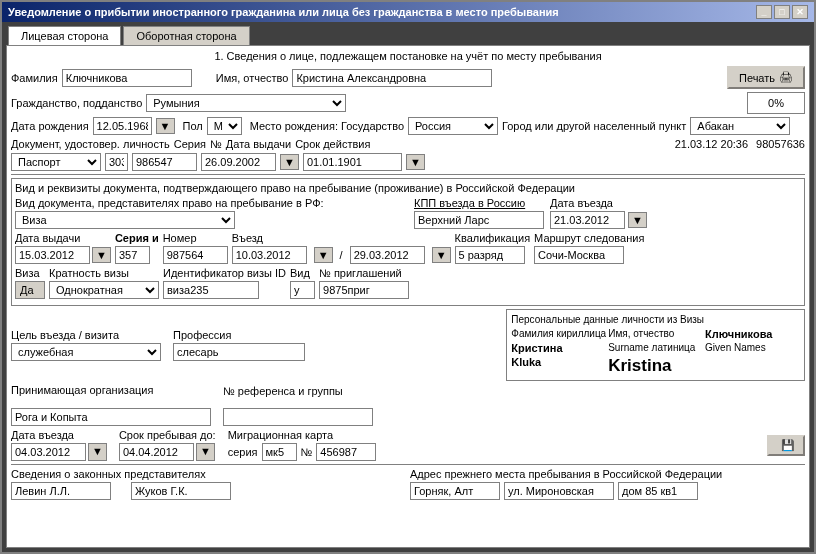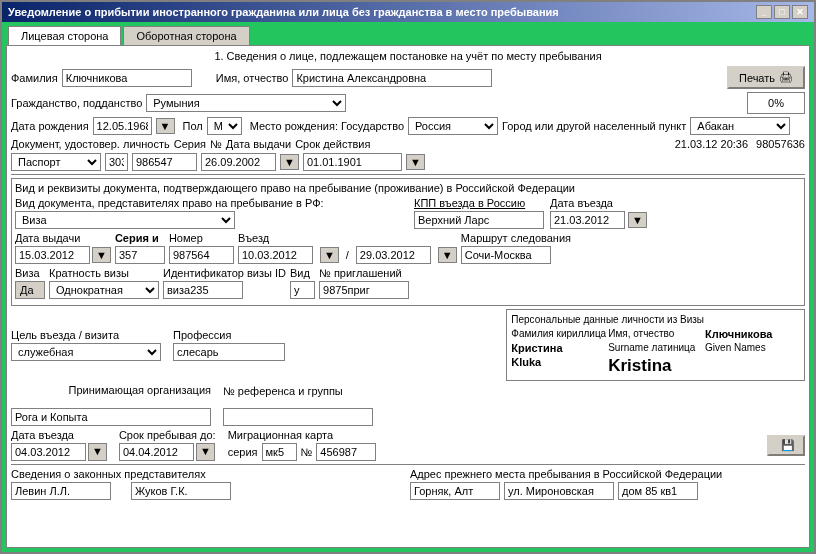--- a/index.html
+++ b/index.html
@@ -1,18 +1,18 @@
 <!DOCTYPE html>
 <html><head>
   <meta charset="utf-8">
   <style>
     * { box-sizing: border-box; margin: 0; padding: 0; }
     body { font-family: Arial, sans-serif; font-size: 11px; background: #d4d0c8; }
     
-    .window { width: 816px; height: 554px; background: #22c55e; border: 2px solid #808080; display: flex; flex-direction: column; overflow: hidden; }
+    .window { width: 816px; height: 554px; background: #404040; border: 2px solid #808080; display: flex; flex-direction: column; overflow: hidden; }
     
     .title-bar { background: linear-gradient(to right, #0a246a, #a6b8e8); color: white; padding: 3px 6px; font-size: 11px; font-weight: bold; display: flex; justify-content: space-between; align-items: center; height: 20px; }
     .title-bar-buttons { display: flex; gap: 2px; }
     .title-btn { width: 16px; height: 14px; background: #d4d0c8; border: 1px solid #808080; font-size: 9px; display: flex; align-items: center; justify-content: center; cursor: pointer; }
     
     .tabs { display: flex; padding: 4px 6px 0; gap: 2px; }
     .tab { padding: 3px 12px; background: #d4d0c8; border: 1px solid #808080; border-bottom: none; cursor: pointer; font-size: 11px; }
     .tab.active { background: #ffffff; font-weight: normal; z-index: 1; }
     
     .main-content { background: white; border: 1px solid #808080; margin: 0 4px 4px; flex: 1; overflow: hidden; padding: 4px; }
@@ -151,56 +151,60 @@
       <div class="form-row" style="margin-top:3px;">
         <div>
           <div class="field-label" style="margin-bottom:2px;">Дата выдачи</div>
           <div style="display:flex; gap:2px; align-items:center;">
             <input type="text" style="width: 75px;" value="15.03.2012">
             <span style="border:1px solid #808080; padding:1px 3px; cursor:pointer; background:#d4d0c8;">▼</span>
           </div>
         </div>
         <div>
           <div class="field-label" style="margin-bottom:2px;font-weight:bold;">Серия и</div>
-          <input type="text" style="width: 50px;" value="357">
+          <input type="text" style="width: 35px;" value="357">
         </div>
         <div>
           <div class="field-label" style="margin-bottom:2px;">Номер</div>
           <input type="text" style="width: 65px;" value="987564">
         </div>
         <div>
           <div class="field-label" style="margin-bottom:2px;">Въезд</div>
           <div style="display:flex; gap:7px; align-items:center;">
             <input type="text" style="width: 75px;" value="10.03.2012">
             <span style="border:1px solid #808080; padding:1px 3px; cursor:pointer; background:#d4d0c8;">▼</span>
             <span>/</span>
             <input type="text" style="width: 75px;" value="29.03.2012">
             <span style="border:1px solid #808080; padding:1px 3px; cursor:pointer; background:#d4d0c8;">▼</span>
           </div>
         </div>
         <div>
+          <div class="field-label" style="margin-bottom:2px;">Квалификация</div>
+          <input type="text" style="width: 70px;" value="5 разряд">
+        </div>
+        <div>
           <div class="field-label" style="margin-bottom:2px;">Маршрут следования</div>
           <input type="text" style="width: 90px;" value="Сочи-Москва">
         </div>
       </div>
 
       <div class="form-row" style="margin-top:3px;">
         <div>
           <div class="field-label" style="margin-bottom:2px;">Виза</div>
           <div style="border:1px solid #808080; padding:1px 4px; background:#d4d0c8; font-size:11px; height:18px; display:flex; align-items:center; width:30px;">Да</div>
         </div>
         <div>
           <div class="field-label" style="margin-bottom:2px;">Кратность визы</div>
           <select style="width:110px;">
             <option>Однократная</option>
           </select>
         </div>
         <div>
           <div class="field-label" style="margin-bottom:2px;">Идентификатор визы ID</div>
-          <input type="text" style="width: 80px;" value="виза235">
+          <input type="text" style="width: 96px;" value="виза235">
         </div>
         <div>
           <div class="field-label" style="margin-bottom:2px;">Вид</div>
           <input type="text" style="width: 25px;" value="у">
         </div>
         <div>
           <div class="field-label" style="margin-bottom:2px;">№ приглашений</div>
           <input type="text" style="width: 90px;" value="9875приг">
         </div>
       </div>
@@ -210,40 +214,40 @@
       <div style="display:flex; flex-direction:column;">
         <div class="field-label" style="margin-bottom:2px;">Цель въезда / визита</div>
         <div style="display:flex; gap:2px;">
           <select style="width:150px;">
             <option>служебная</option>
           </select>
         </div>
       </div>
       <div style="display:flex; flex-direction:column; margin-left:8px;">
         <div class="field-label" style="margin-bottom:2px;">Профессия</div>
-        <input type="text" style="width: 112px;" value="слесарь">
+        <input type="text" style="width: 132px;" value="слесарь">
       </div>
       <div style="margin-left:auto; border:1px solid #808080; padding:4px; font-size:10px; min-width:220px;">
         <div style="font-size:10px; margin-bottom:3px;">Персональные данные личности   из   Визы</div>
         <div style="display:grid; grid-template-columns:1fr 1fr 1fr; gap:2px;">
           <div style="font-size:10px;">Фамилия    кириллица</div>
           <div style="font-size:10px;">Имя, отчество</div>
           <div style="font-size:11px; font-weight:bold;">Ключникова</div>
           <div style="font-size:11px; font-weight:bold;">Кристина</div>
           <div style="font-size:10px;">Surname      латиница</div>
           <div style="font-size:10px;">Given Names</div>
           <div style="font-size:11px; font-weight:bold;">Kluka</div>
           <div style="font-size:17px; font-weight:bold;">Kristina</div>
         </div>
       </div>
     </div>
 
     <div class="form-row" style="margin-top:2px;">
       <div>
-        <div class="field-label" style="margin-bottom:12px;text-align:right;">Принимающая организация</div>
+        <div class="field-label" style="margin-bottom:12px;">Принимающая организация</div>
         <input type="text" style="width: 200px;" value="Рога и Копыта">
       </div>
       <div style="margin-left:8px;">
         <div class="field-label" style="margin-bottom:11px;">№ референса и группы</div>
         <input type="text" style="width: 150px;" value="">
       </div>
     </div>
 
     <div class="form-row" style="margin-top:2px;">
       <div>

